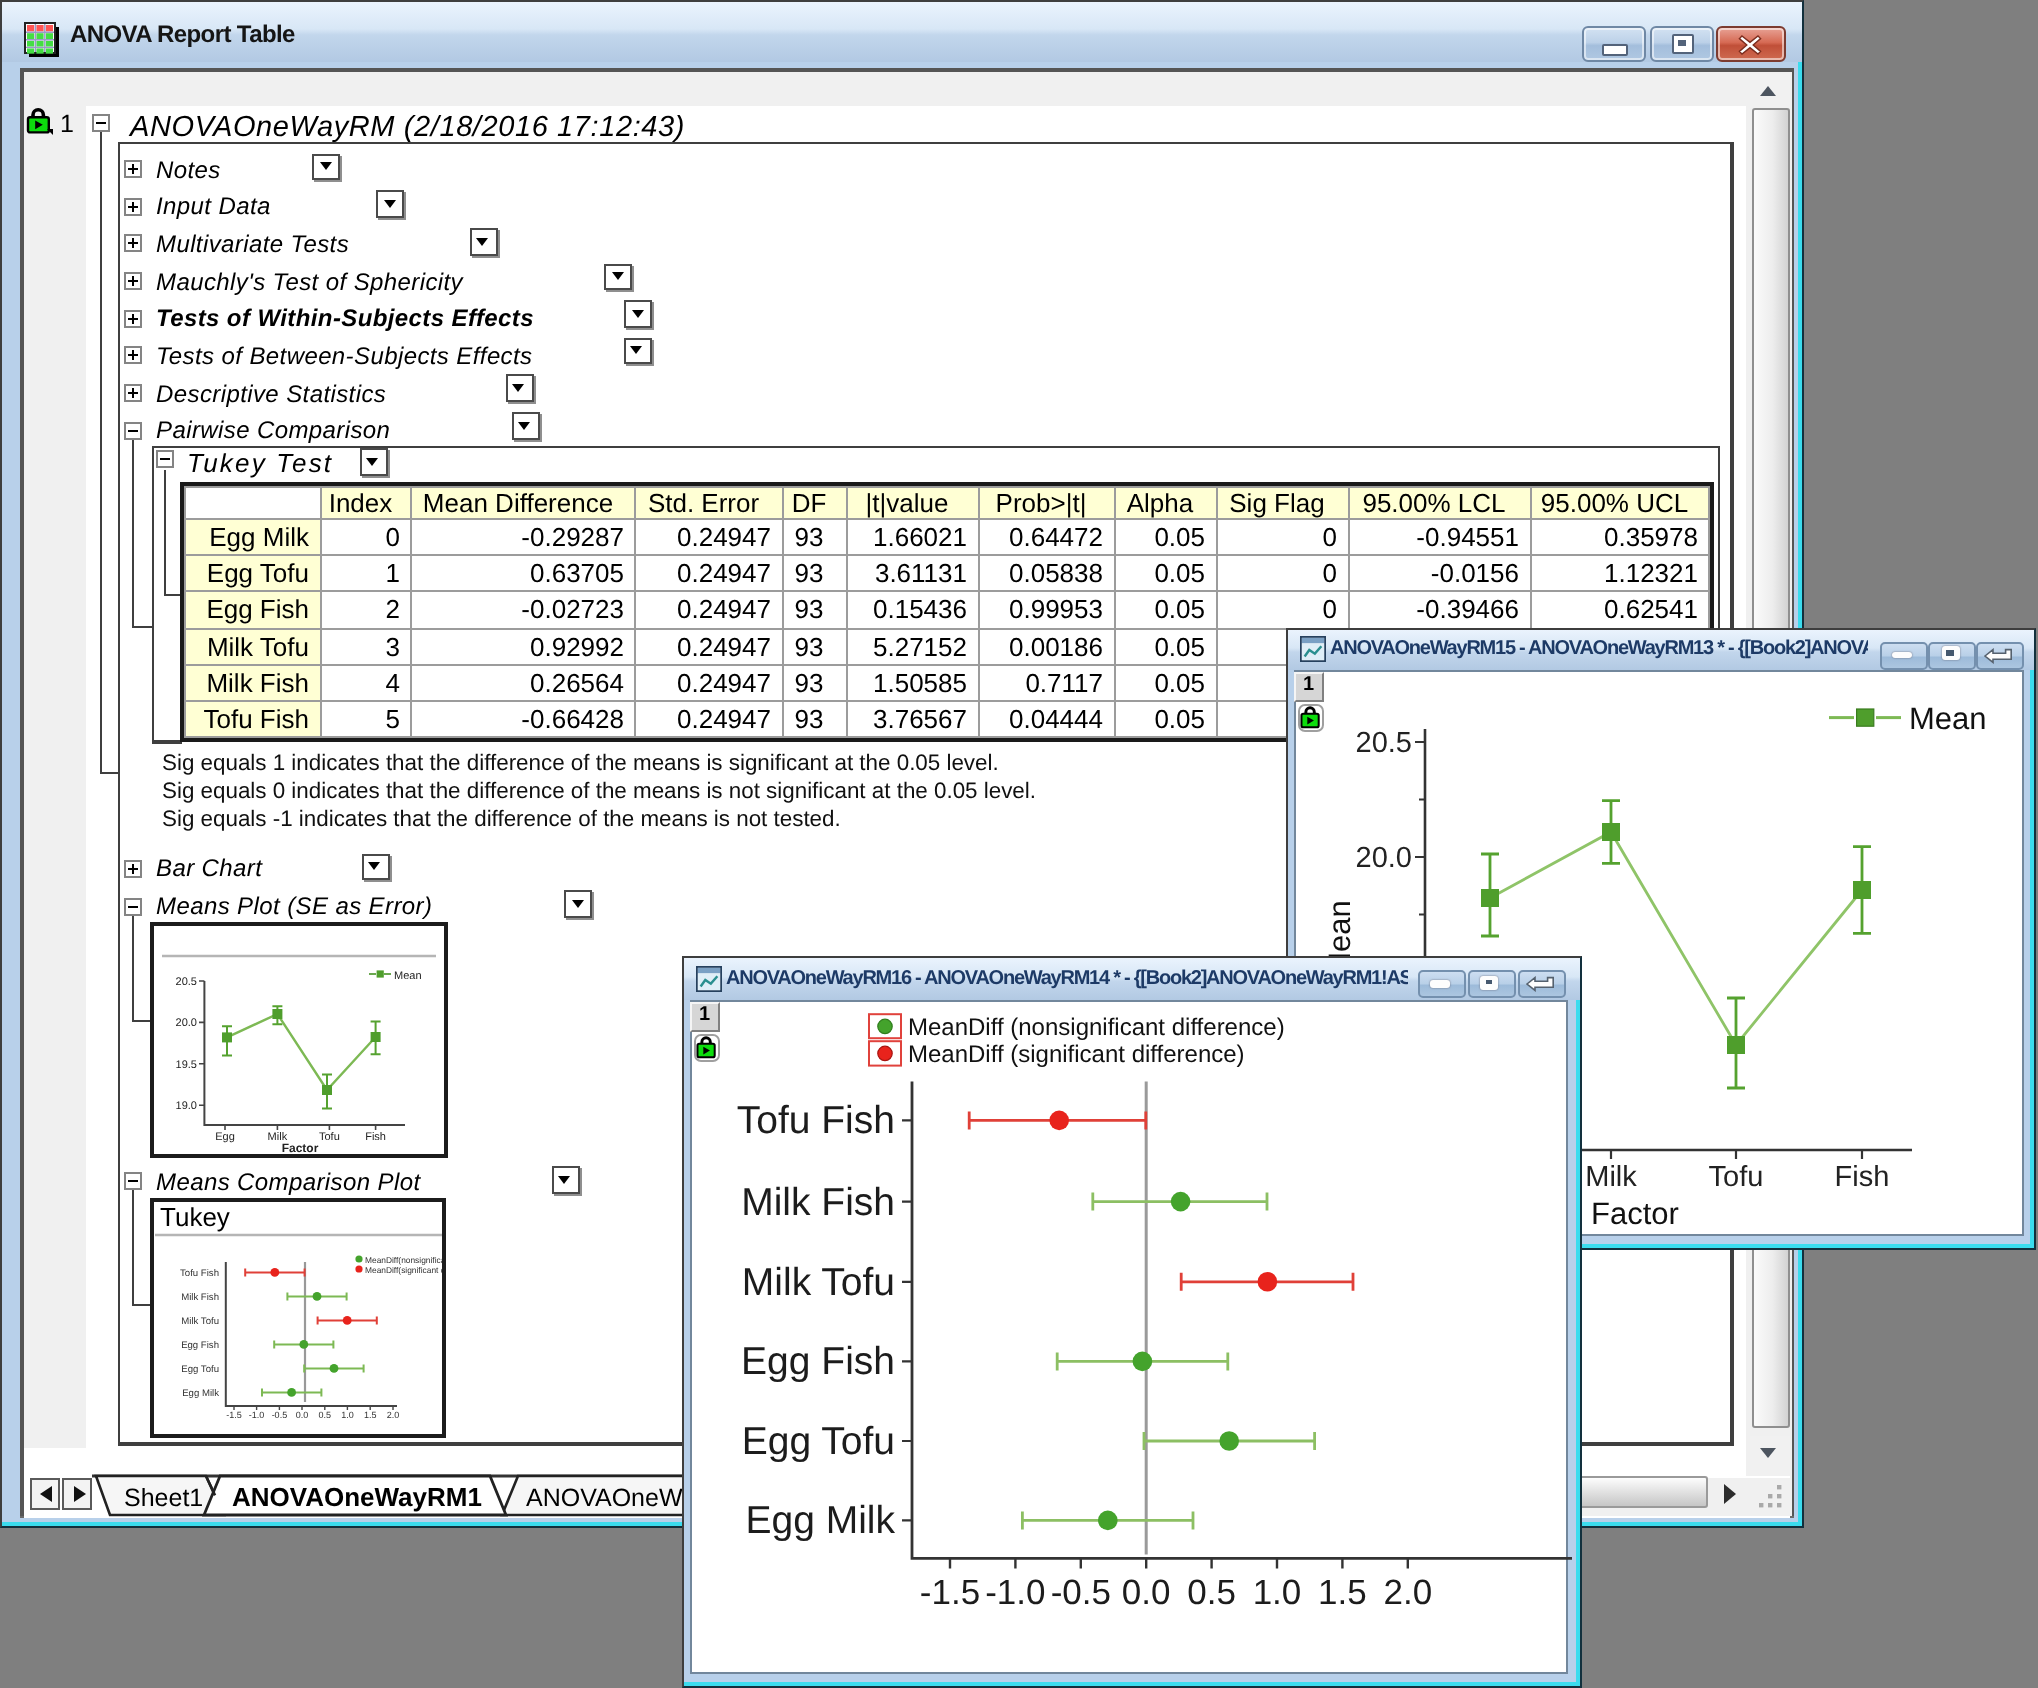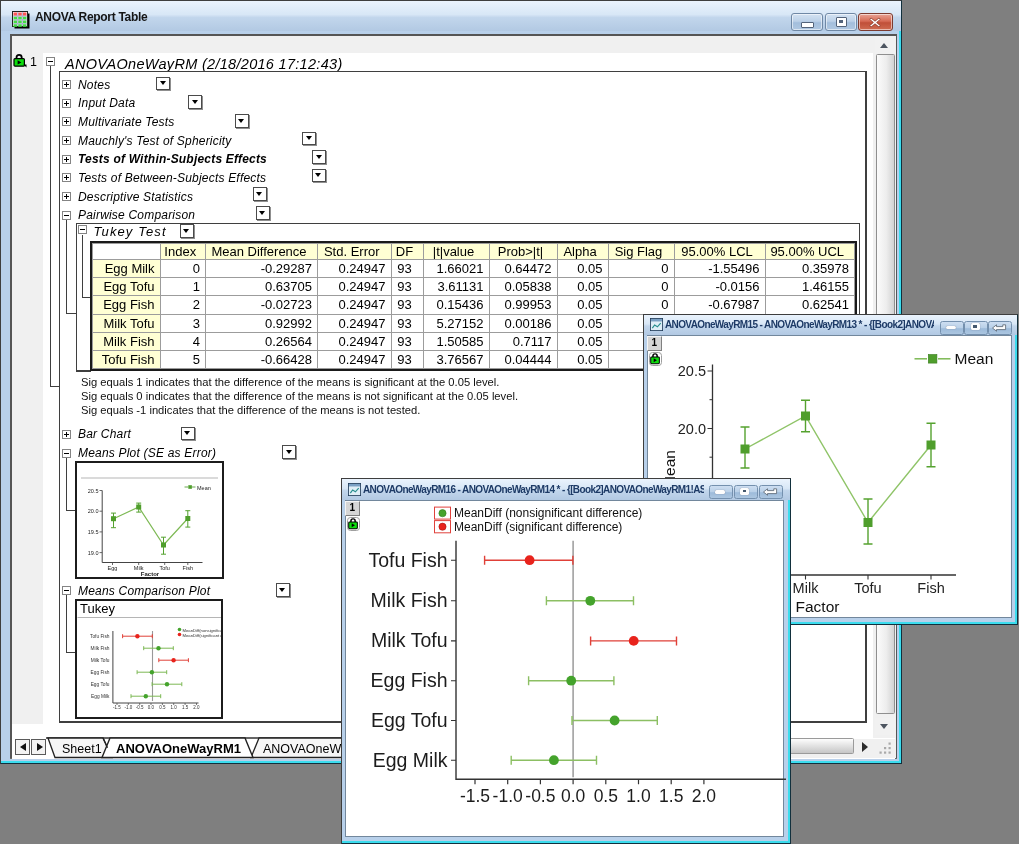--- a/index.html
+++ b/index.html
@@ -171,47 +171,47 @@
   <tr style="height:18.2px;">
             <td class="yl num">Egg Milk</td>
             <td class="num">0</td>
             <td class="num">-0.29287</td>
             <td class="num">0.24947</td>
             <td class="ctr">93</td>
             <td class="num">1.66021</td>
             <td class="num">0.64472</td>
             <td class="num">0.05</td>
             <td class="num">0</td>
-            <td class="num">-1.55496</td>
+            <td class="num">-0.94551</td>
             <td class="num">0.35978</td>
           </tr>
   <tr style="height:18.2px;">
             <td class="yl num">Egg Tofu</td>
             <td class="num">1</td>
             <td class="num">0.63705</td>
             <td class="num">0.24947</td>
             <td class="ctr">93</td>
             <td class="num">3.61131</td>
             <td class="num">0.05838</td>
             <td class="num">0.05</td>
             <td class="num">0</td>
             <td class="num">-0.0156</td>
-            <td class="num">1.46155</td>
+            <td class="num">1.12321</td>
           </tr>
   <tr style="height:18.2px;">
             <td class="yl num">Egg Fish</td>
             <td class="num">2</td>
             <td class="num">-0.02723</td>
             <td class="num">0.24947</td>
             <td class="ctr">93</td>
             <td class="num">0.15436</td>
             <td class="num">0.99953</td>
             <td class="num">0.05</td>
             <td class="num">0</td>
-            <td class="num">-0.67987</td>
+            <td class="num">-0.39466</td>
             <td class="num">0.62541</td>
           </tr>
   <tr style="height:18.2px;">
             <td class="yl num">Milk Tofu</td>
             <td class="num">3</td>
             <td class="num">0.92992</td>
             <td class="num">0.24947</td>
             <td class="ctr">93</td>
             <td class="num">5.27152</td>
             <td class="num">0.00186</td>

